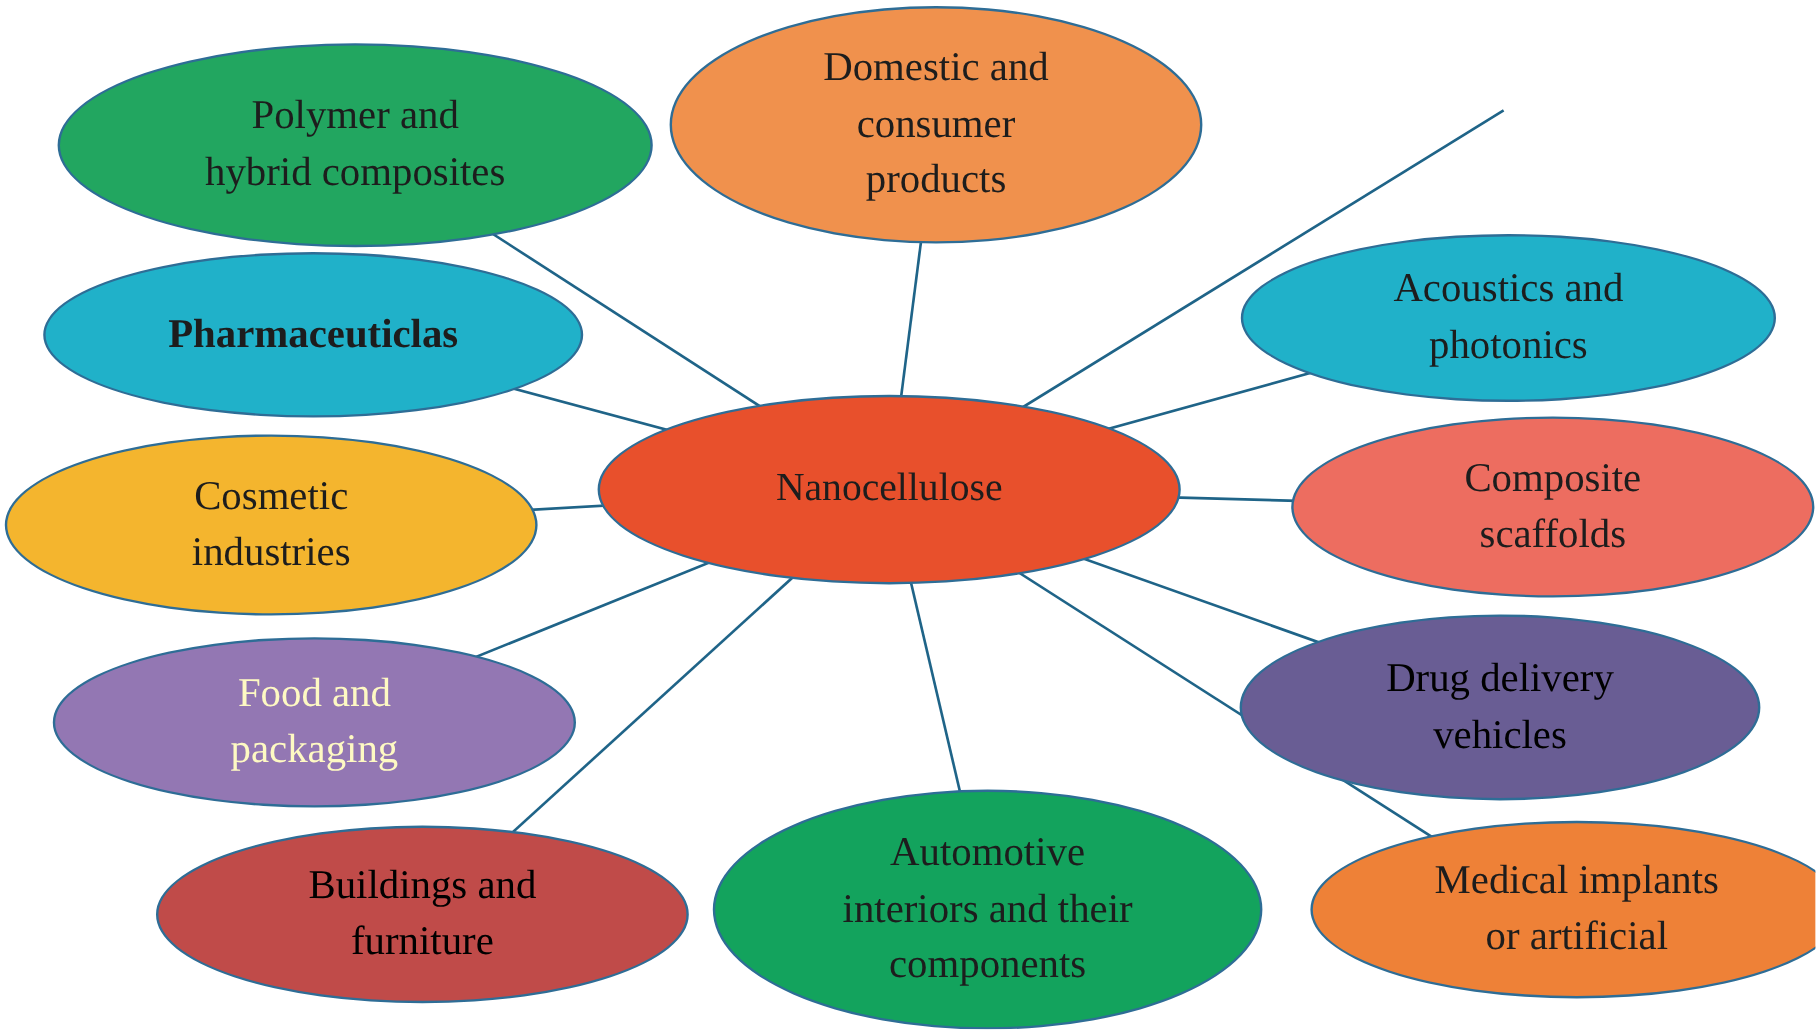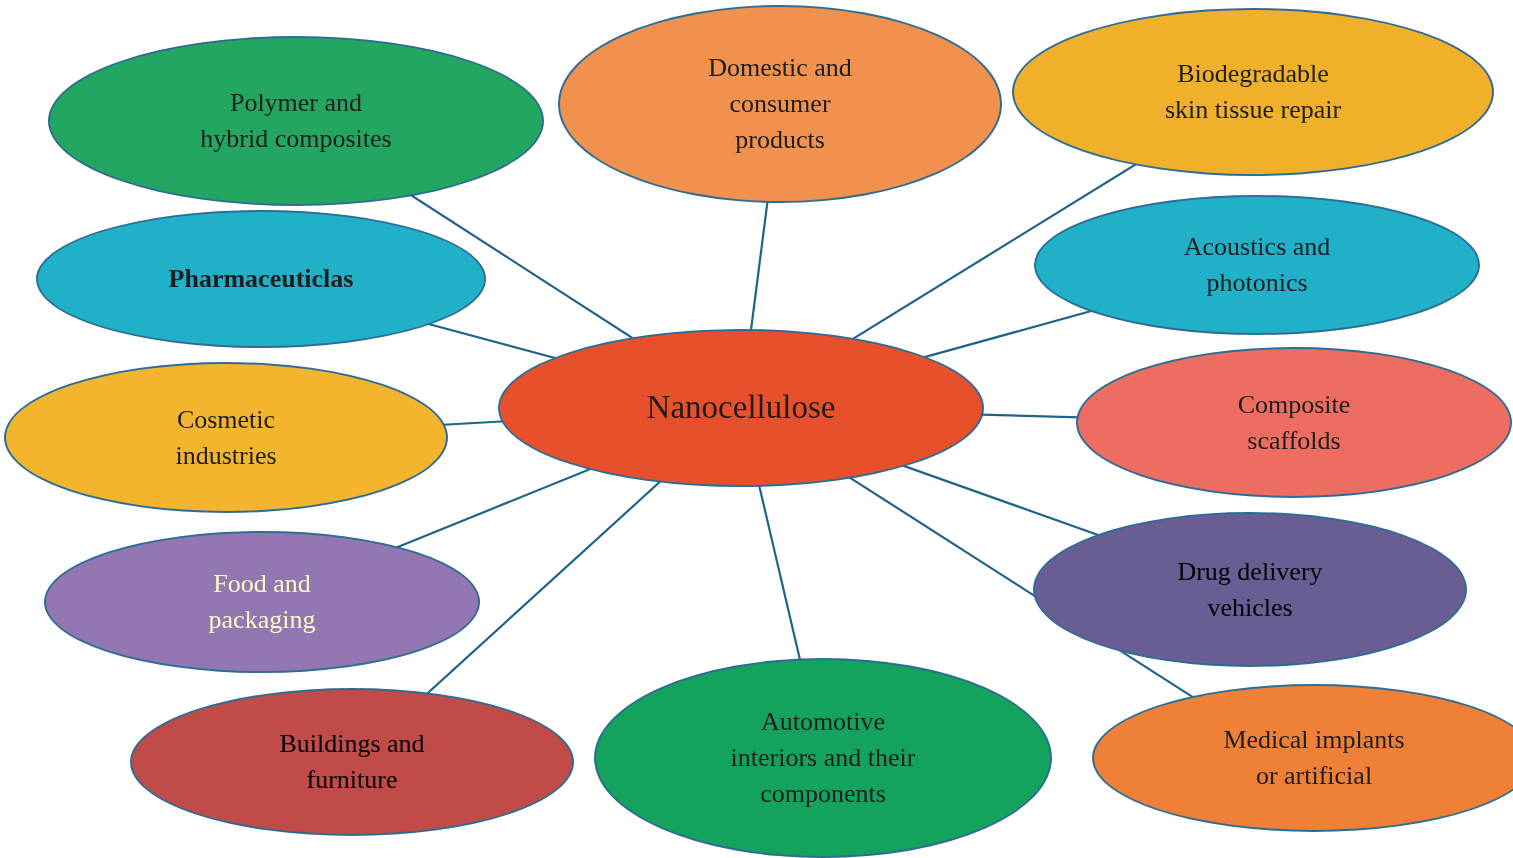--- a/index.html
+++ b/index.html
@@ -34,21 +34,21 @@
     box-sizing: border-box;
     display: flex;
     align-items: center;
     justify-content: center;
     text-align: center;
   }
   .node span {
     display: block;
     white-space: pre-line;
     color: #1d1d1d;
-    font-size: 26px;
+    font-size: 34px;
     line-height: 1.38;
     padding: 0 18px;
   }
   .n-center span { font-size: 33px; }
 
   
   .n-polymer      { left:  48px; top:  36px; width: 496px; height: 170px; }
   .n-domestic     { left: 558px; top:   5px; width: 444px; height: 198px; }
   .n-biodegrad    { left:1012px; top:   8px; width: 482px; height: 168px; }
   .n-pharma       { left:  36px; top: 210px; width: 450px; height: 138px; }
@@ -86,24 +86,20 @@
     <span style="color: rgb(29, 29, 29);">Polymer and
 hybrid composites</span>
   </div>
 
   <div class="node n-domestic" style="background-color: rgb(240, 145, 77); border-color: rgb(46, 109, 150);">
     <span style="color: rgb(29, 29, 29);">Domestic and
 consumer
 products</span>
   </div>
 
-  <div class="node n-biodegrad" style="background-color: rgb(240, 176, 42); border-color: rgb(46, 109, 150);">
-    <span style="color: rgb(29, 29, 29);">Biodegradable
-skin tissue repair</span>
-  </div>
 
   <div class="node n-pharma" style="background-color: rgb(32, 177, 201); border-color: rgb(46, 109, 150); font-weight: bold;">
     <span style="color: rgb(29, 29, 29);">Pharmaceuticlas</span>
   </div>
 
   <div class="node n-acoustics" style="background-color: rgb(32, 177, 201); border-color: rgb(46, 109, 150);">
     <span style="color: rgb(29, 29, 29);">Acoustics and
 photonics</span>
   </div>
 

